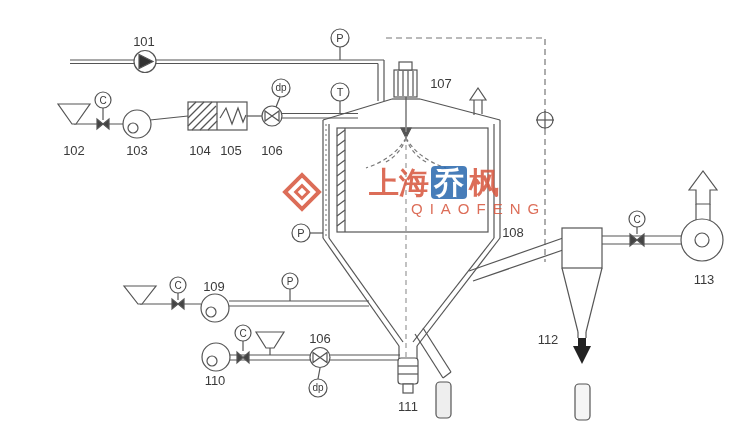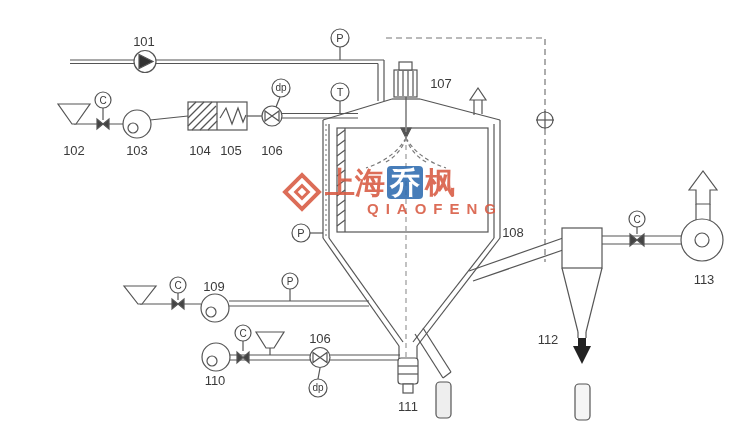--- a/index.html
+++ b/index.html
@@ -9,25 +9,25 @@
   .lbl{font-family:"Liberation Sans",sans-serif;font-size:13px;fill:#3a3a3a;}
   .tag{font-family:"Liberation Sans",sans-serif;font-size:11px;fill:#3a3a3a;}
   .tagsm{font-family:"Liberation Sans",sans-serif;font-size:10px;fill:#3a3a3a;}
   
   #watermark{position:absolute;left:288px;top:166px;display:flex;align-items:center;
              gap:9px;pointer-events:none;opacity:.88;}
   .wm-logo{width:20px;height:20px;border:4px solid var(--wm-red,#d85a42);
            transform:rotate(45deg);position:relative;}
   .wm-logo::after{content:"";position:absolute;left:4px;top:4px;width:6px;height:6px;
            border:3px solid var(--wm-red,#d85a42);}
-  .wm-col{display:flex;flex-direction:column;}
+  .wm-col{display:flex;flex-direction:column;padding-left:44px;}
   .wm-cn{font-size:30px;font-weight:bold;color:var(--wm-red,#d85a42);line-height:1.1;
          display:flex;align-items:center;gap:2px;white-space:nowrap;}
   .wm-hl{background:var(--wm-blue,#2e6cb0);color:#fff;border-radius:4px;padding:0 3px;}
-  .wm-en{font-size:15px;font-weight:bold;letter-spacing:7px;margin-top:1px;
+  .wm-en{font-size:15px;font-weight:normal;letter-spacing:7px;margin-top:1px;
          color:var(--wm-red,#d85a42);margin-left:42px;}
 </style>
 </head>
 <body>
 
 <div id="stage">
 <svg width="750" height="424" viewBox="0 0 750 424">
   <g stroke="#555" stroke-width="1.2" fill="none">
 
     <g>

